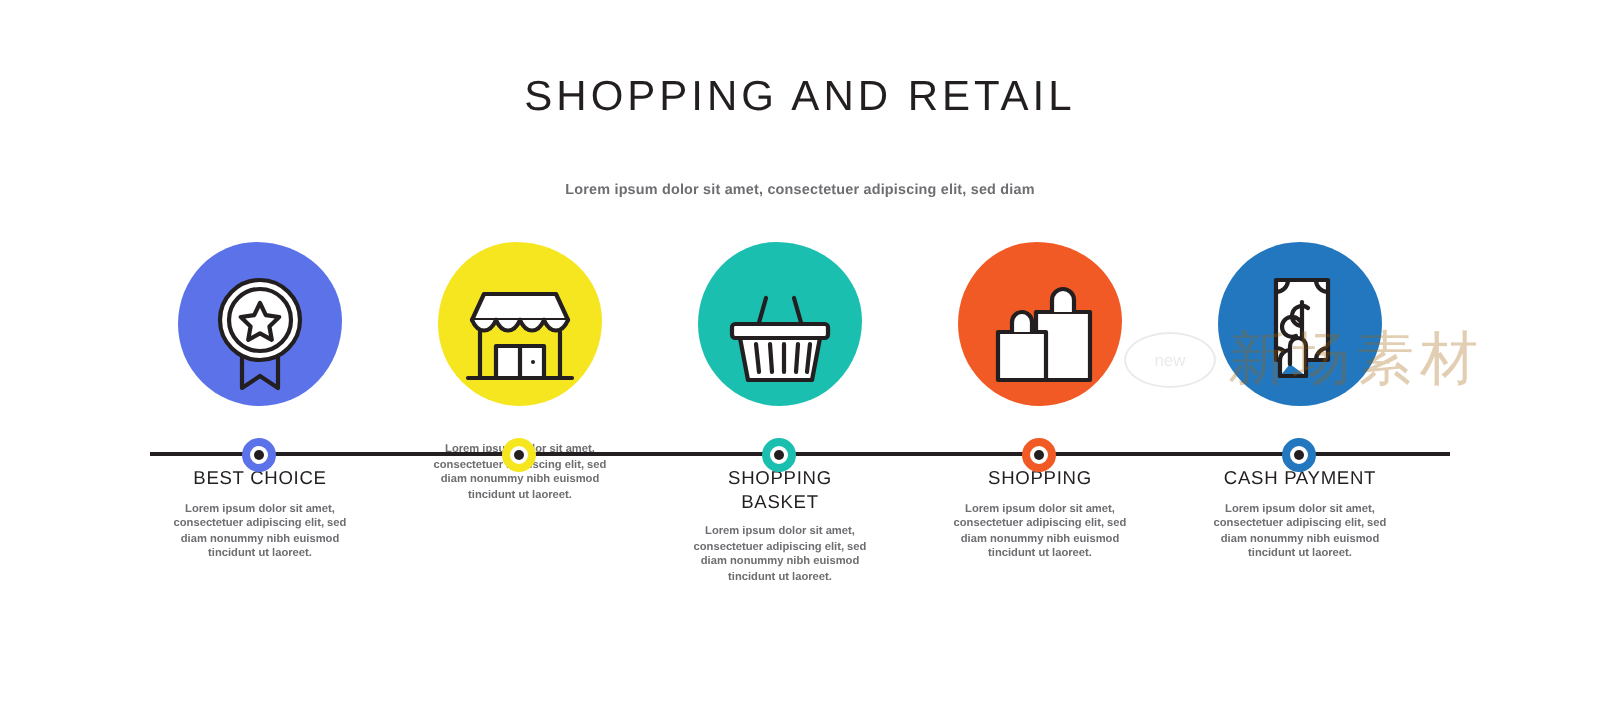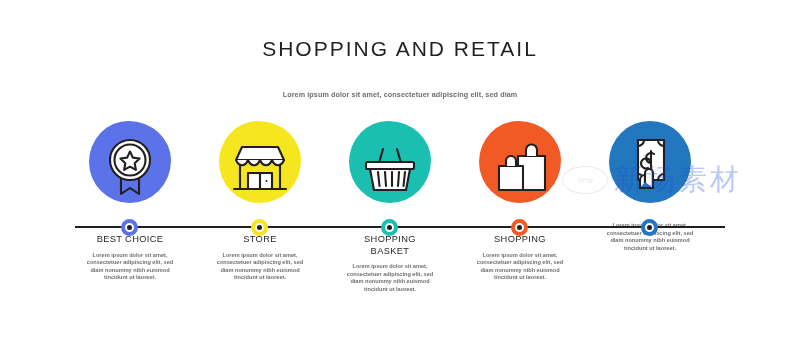--- a/index.html
+++ b/index.html
@@ -121,21 +121,21 @@
     position:absolute;left:6px;top:14px;
     width:44px;height:26px;
     border:1.6px solid #b9bbbd;
     border-radius:50% 50% 50% 50%;
     display:flex;align-items:center;justify-content:center;
     font-size:8.5px;color:#b9bbbd;font-weight:400;
   }
   .wm-cjk{
     position:absolute;left:58px;top:8px;
     font-size:29px;
-    color:#1d4ed8;
+    color:#a16207;
     letter-spacing:3px;
     font-family:"DejaVu Sans",sans-serif;
     white-space:nowrap;
   }
 </style>
 </head>
 <body>
 
 <div class="stage">
 
@@ -183,23 +183,20 @@
             <path d="M58 42 C61 49 67 49 70 42" fill="#fff"></path>
             <path d="M26 48 L26 71"></path>
             <path d="M66 48 L66 71"></path>
             <path d="M20 71 L72 71"></path>
             <rect x="34" y="55" width="24" height="16" fill="#fff"></rect>
             <path d="M46 55 L46 71"></path>
             <circle cx="52.5" cy="63" r="1" fill="#231f20" stroke="none"></circle>
           </svg>
         </div>
       </div>
-      <div class="label">
-        <span>STORE</span>
-      </div>
       <div class="body">
         <span>Lorem ipsum dolor sit amet,</span>
         <span>consectetuer adipiscing elit, sed</span>
         <span>diam nonummy nibh euismod</span>
         <span>tincidunt ut laoreet.</span>
       </div>
     </div>
 
     <div class="col c2">
       <div class="iconwrap">
@@ -264,20 +261,23 @@
             <path d="M34 56 A6 6 0 0 1 40 62"></path>
             <path d="M60 56 A6 6 0 0 0 54 62"></path>
             <path d="M50 36 A5 5 0 1 0 47 45 A5 5 0 1 0 44 50" stroke-width="2.1"></path>
             <path d="M47 33 L47 52"></path>
             <path d="M36 70 L36 62 A5 5 0 0 1 41 57 L41 64" fill="#fff"></path>
             <path d="M41 64 L41 55 A4 4 0 0 1 49 55 L49 70" fill="#fff"></path>
             <path d="M36 70 L49 70"></path>
           </svg>
         </div>
       </div>
+      <div class="label">
+        <span>CASH PAYMENT</span>
+      </div>
       <div class="body">
         <span>Lorem ipsum dolor sit amet,</span>
         <span>consectetuer adipiscing elit, sed</span>
         <span>diam nonummy nibh euismod</span>
         <span>tincidunt ut laoreet.</span>
       </div>
     </div>
   </div>
 
   <div class="timeline"></div>

